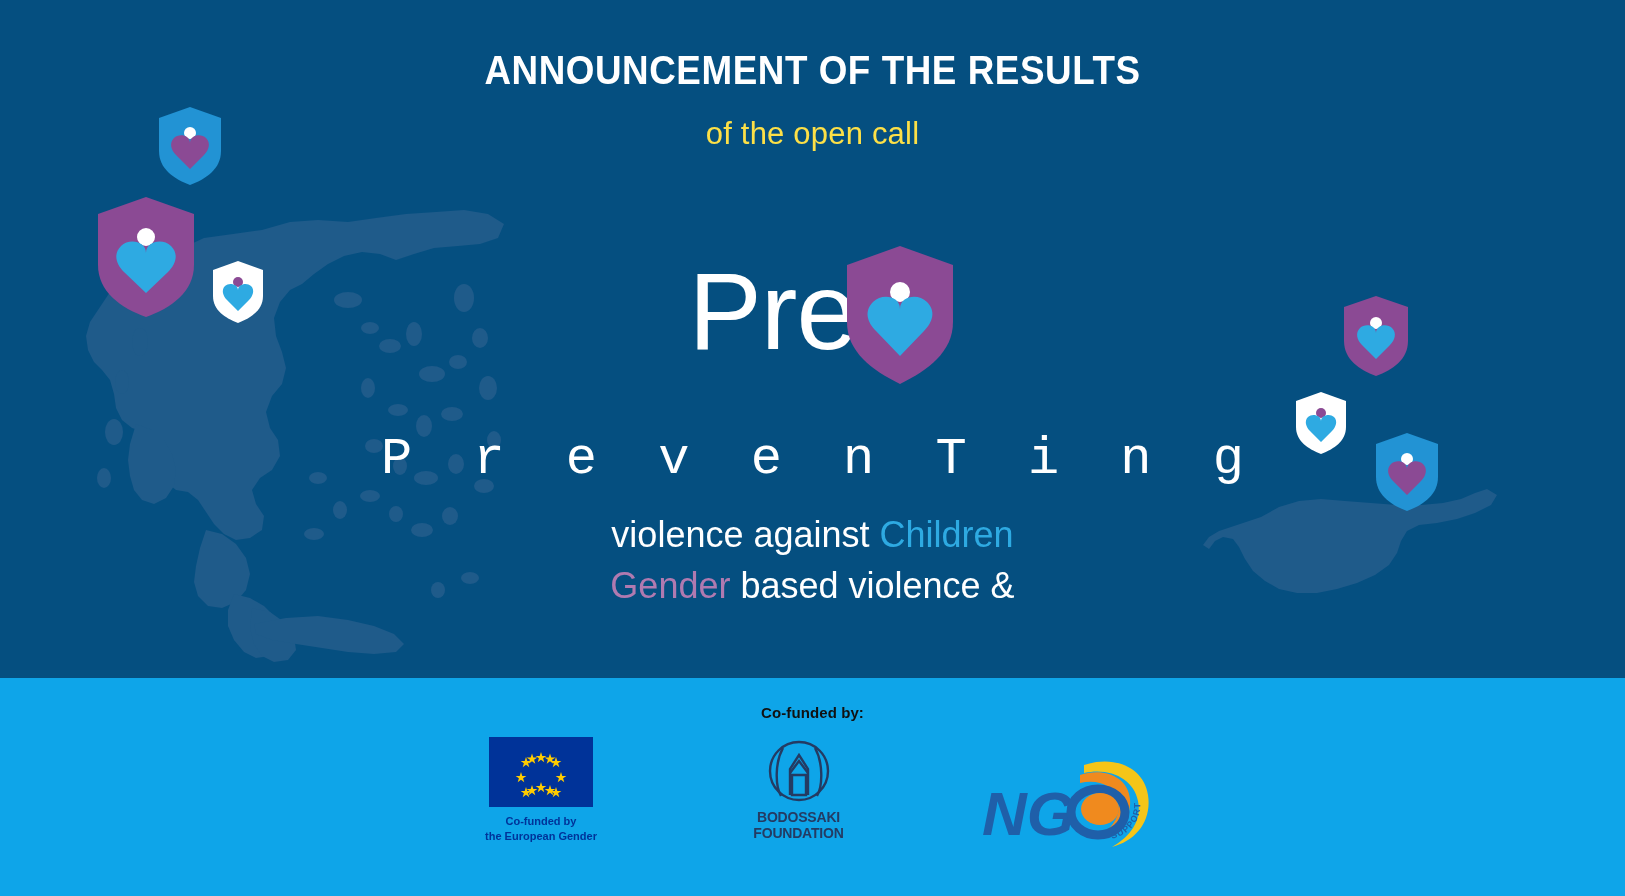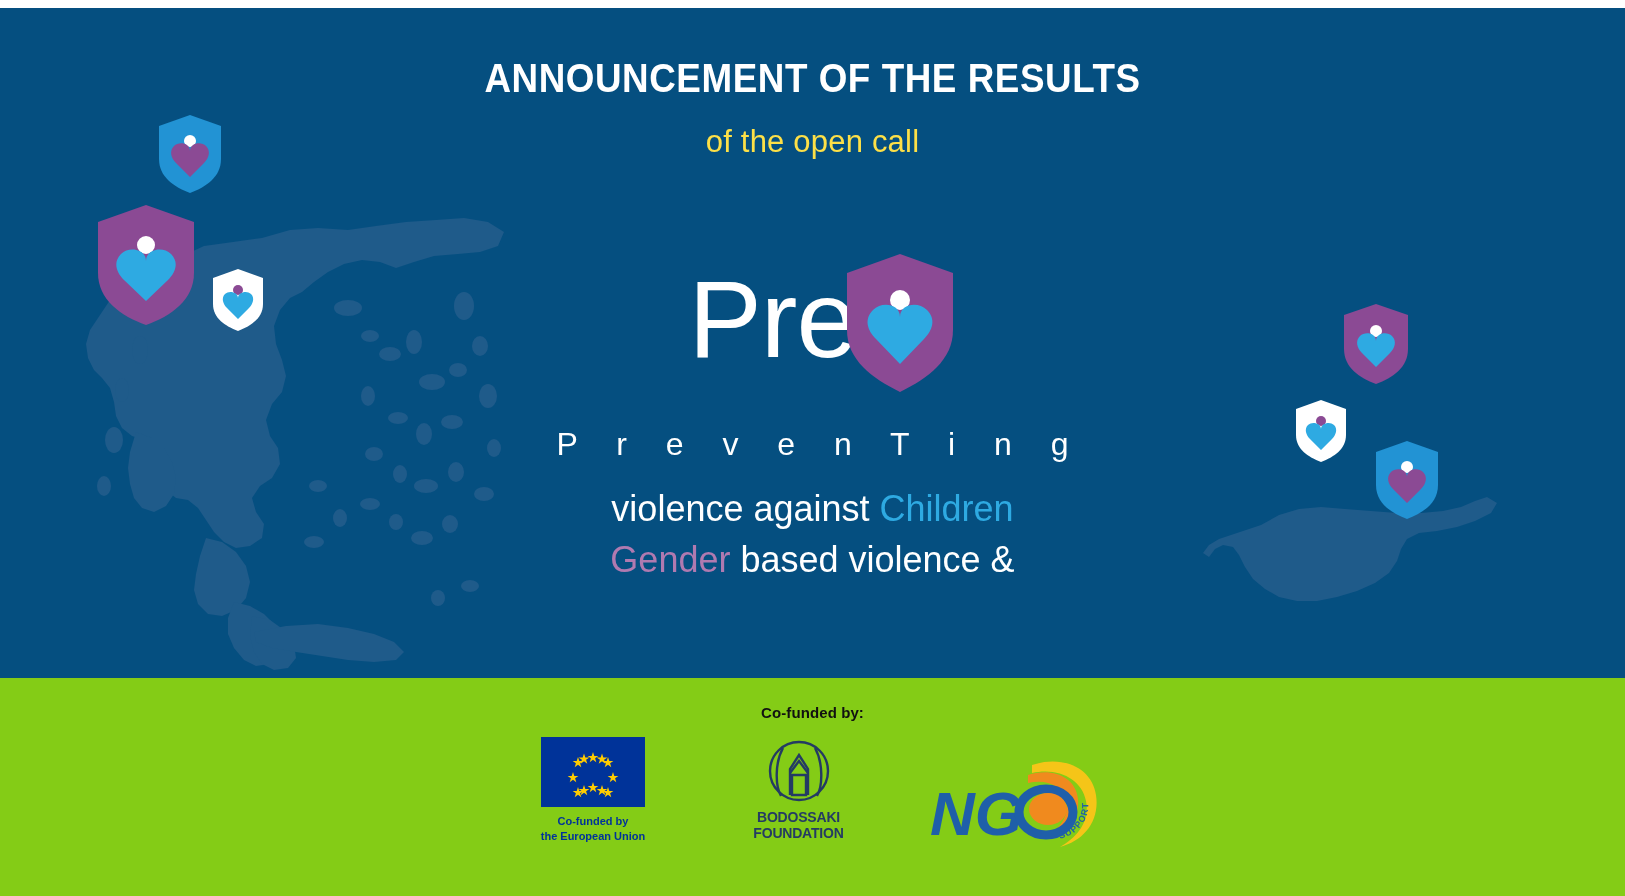--- a/index.html
+++ b/index.html
@@ -6,21 +6,21 @@
   * { margin:0; padding:0; box-sizing:border-box; }
   html,body { background:#ffffff; }
   body {
     width:1625px; height:896px;
     font-family:"Liberation Sans", sans-serif;
     overflow:hidden; position:relative;
   }
 
   
   .hero {
-    position:absolute; left:0; top:8px; width:1625px; height:862px;
+    position:absolute; left:0; top:0; width:1625px; height:862px;
     background:#054f80; overflow:hidden;
   }
 
   
   .map-greece {
     position:absolute; left:18px; top:178px; width:500px; height:490px;
     opacity:1;
   }
   .map-cyprus {
     position:absolute; left:1175px; top:445px; width:340px; height:185px;
@@ -65,43 +65,44 @@
   .wm-text {
     color:#ffffff; font-size:110px; font-weight:400;
     letter-spacing:-1px; line-height:1;
   }
   .wm-shield {
     width:106px; height:138px; margin:0 -10px; position:relative; top:4px;
   }
   .wm-shield svg { width:100%; height:100%; display:block; }
 
   .tagline1 {
-    color:#ffffff; font-size:32px; font-weight:300;
-    letter-spacing:15px; margin-top:32px; text-align:center;
+    color:#ffffff; font-size:52px; font-weight:300;
+    letter-spacing:15px; margin-top:44px; text-align:center;
     padding-left:15px;
+    font-family:Liberation Mono, monospace;
   }
   .tagline2 {
     color:#ffffff; font-size:36px; font-weight:400;
     margin-top:20px; line-height:1.42; text-align:center;
   }
   .hl-gender   { color:#b07ab0; }
   .hl-children { color:#2eaae2; }
 
   
   .footer {
     position:absolute; left:0; top:678px; width:1625px; height:218px;
-    background:#84cc16;
+    background:#0ea5e9;
   }
   .cofunded-label {
     text-align:center; font-size:15px; font-weight:bold;
     color:#111111; padding-top:26px; letter-spacing:0.1px;
   }
   .logo-row {
     display:flex; align-items:flex-start; justify-content:center;
-    gap:42px; margin-top:16px;
+    gap:94px; margin-top:16px;
   }
 
   
   .eu-block { width:152px; text-align:center; }
   .eu-flag {
     width:104px; height:70px; background:#003399; margin:0 auto;
     position:relative;
   }
   .eu-flag svg { width:100%; height:100%; display:block; }
   .eu-caption {
@@ -294,21 +295,21 @@
             <polygon points="67,50 68.3,53.9 72.4,53.9 69.1,56.3 70.3,60.2 67,57.8 63.7,60.2 64.9,56.3 61.6,53.9 65.7,53.9"></polygon>
             <polygon points="43,16.5 44.3,20.4 48.4,20.4 45.1,22.8 46.3,26.7 43,24.3 39.7,26.7 40.9,22.8 37.6,20.4 41.7,20.4"></polygon>
             <polygon points="61,16.5 62.3,20.4 66.4,20.4 63.1,22.8 64.3,26.7 61,24.3 57.7,26.7 58.9,22.8 55.6,20.4 59.7,20.4"></polygon>
             <polygon points="43,48 44.3,51.9 48.4,51.9 45.1,54.3 46.3,58.2 43,55.8 39.7,58.2 40.9,54.3 37.6,51.9 41.7,51.9"></polygon>
             <polygon points="61,48 62.3,51.9 66.4,51.9 63.1,54.3 64.3,58.2 61,55.8 57.7,58.2 58.9,54.3 55.6,51.9 59.7,51.9"></polygon>
           </g>
         </svg>
       </div>
       <div class="eu-caption">
         <div>Co-funded by</div>
-        <div>the European Union</div>
+        <div>the European Gender</div>
       </div>
     </div>
 
     <div class="bodo-block">
       <div class="bodo-mark">
         <svg viewBox="0 0 64 64" xmlns="http://www.w3.org/2000/svg">
           <g fill="none" stroke="#243b63" stroke-width="2.4">
             <circle cx="32" cy="32" r="29"></circle>
             <path d="M14,57 C8,47 8,23 16,9"></path>
             <path d="M50,57 C56,47 56,23 48,9"></path>

